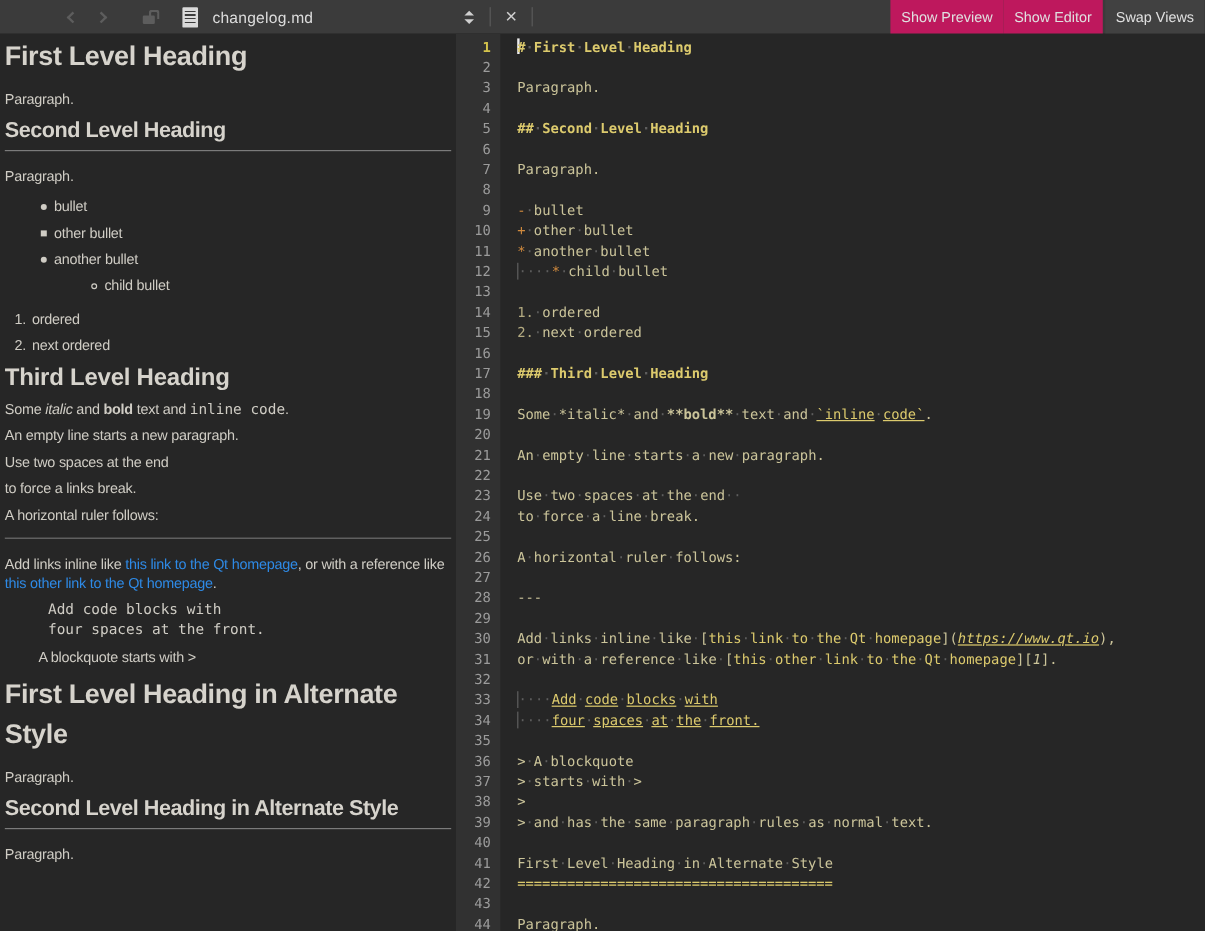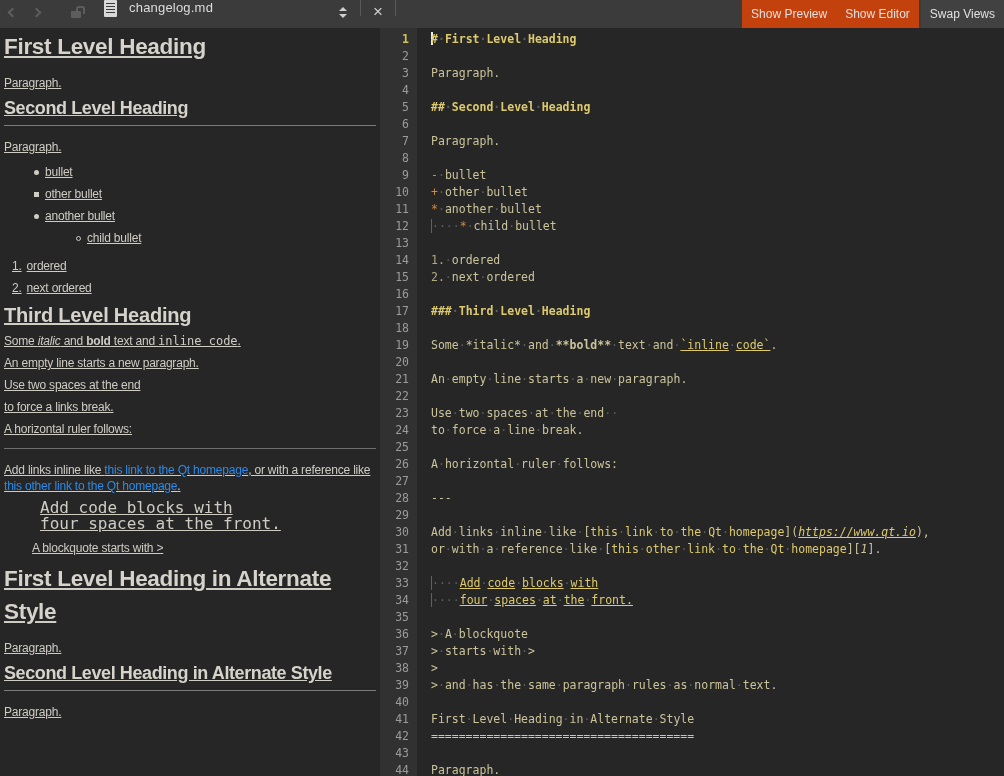--- a/index.html
+++ b/index.html
@@ -2,66 +2,66 @@
 <html><head>
 <meta charset="utf-8">
 <style>
   * { box-sizing: border-box; margin: 0; padding: 0; }
   html,body { width:1004px; height:776px; overflow:hidden; background:#262626;
               font-family:"Liberation Sans", sans-serif; }
 
   .app { width:1004px; height:776px; display:flex; flex-direction:column; }
 
   
-  .toolbar { height:28px; flex:0 0 28px; background:#3b3b3b; display:flex; align-items:flex-start; }
+  .toolbar { height:28px; flex:0 0 28px; background:#3b3b3b; display:flex; align-items:center;padding-left:48px; }
   .tb-btn { height:24px; min-width:24px; display:flex; align-items:center; justify-content:center; background:transparent; border:none; }
   .chev { width:7px; height:7px; display:inline-block; }
   .chev-left  { border-left:2px solid #5d5d5d; border-bottom:2px solid #5d5d5d; transform:rotate(45deg); }
   .chev-right { border-right:2px solid #5d5d5d; border-bottom:2px solid #5d5d5d; transform:rotate(-45deg); }
   .lockwrap { margin:0 6px 0 16px; }
   .lock { position:relative; width:10px; height:7px; background:#5d5d5d; border-radius:1px; display:inline-block; margin-top:5px; }
   .lock::before { content:""; position:absolute; top:-5px; left:5px; width:5px; height:6px;
                   border:2px solid #5d5d5d; border-bottom:none; border-radius:3px 3px 0 0; }
   .doc { position:relative; width:13px; height:17px; background:#d9d9d9; border-radius:1px; margin:0 12px 0 10px; }
   .doc::before { content:""; position:absolute; left:2px; right:2px; top:3px; height:11px;
                  background:repeating-linear-gradient(#3b3b3b 0 1px, transparent 1px 3px); }
   .filename { color:#dcdcdc; font-size:13px; letter-spacing:.2px; }
   .updownwrap { margin-left:118px; }
   .updown { display:flex; flex-direction:column; gap:3px; }
   .tri-up   { width:0; height:0; border-left:4px solid transparent; border-right:4px solid transparent; border-bottom:4px solid #cfcfcf; }
   .tri-down { width:0; height:0; border-left:4px solid transparent; border-right:4px solid transparent; border-top:4px solid #cfcfcf; }
   .vsep { width:1px; height:16px; background:#5a5a5a; margin:0 5px; }
   .close-x { color:#cfcfcf; font-size:17px; line-height:16px; font-weight:400; padding:0 4px; }
   .view-buttons { margin-left:auto; height:28px; display:flex; align-items:stretch; }
   .vb { border:none; font-family:"Liberation Sans", sans-serif; font-size:12px; color:#e0e0e0; padding:0 9px; cursor:default; }
-  .vb.dark  { background:#c2410c; }
+  .vb.dark  { background:#be185d; }
   .vb.light { background:#414141; margin-left:2px; }
 
   
   .main { flex:1; display:flex; overflow:hidden; }
 
   
   .preview { width:380px; flex:0 0 380px; background:#262626; padding:2px 4px 0 4px; overflow:hidden;
-             color:#cfccc4; font-size:12px; letter-spacing:-0.2px;text-decoration:underline; }
+             color:#cfccc4; font-size:12px; letter-spacing:-0.2px; }
   .pv-h1 { font-size:22.5px; letter-spacing:-0.3px; line-height:33px; font-weight:bold; color:#d6d3cc; margin:0 0 12px; }
   .pv-h2 { font-size:18px; letter-spacing:-0.4px; line-height:23px; font-weight:bold; color:#d6d3cc;
            margin:3px 0 13px; padding-bottom:5px; border-bottom:1px solid #7b7b7b; white-space:nowrap; }
   .pv-h3 { font-size:20px; line-height:18px; font-weight:bold; color:#d6d3cc; margin:7px 0 9px; }
   .pv-p  { line-height:16px; margin:0 0 6px; }
   .pv-ul { margin:2px 0 6px; }
   .pv-li { height:22px; display:flex; align-items:center; padding-left:30px; }
   .pv-li.lvl1 { padding-left:72px; }
   .mk { width:5px; height:5px; margin-right:6px; flex:0 0 5px; }
   .mk.disc   { background:#cfccc4; border-radius:50%; }
   .mk.square { background:#cfccc4; }
   .mk.circle { border:1px solid #cfccc4; border-radius:50%; background:transparent; }
   .pv-ol { margin:0 0 6px; }
   .pv-oli { height:22px; display:flex; align-items:center; padding-left:8px; }
   .pv-oli .num { margin-right:5px; }
-  .pv-pre { font-family:"DejaVu Sans Mono", monospace; font-size:16px; letter-spacing:0;
+  .pv-pre { font-family:"DejaVu Sans Mono", monospace; font-size:12px; letter-spacing:0;
             line-height:16px; margin:5px 0 8px 36px; white-space:pre; }
   .pv-quote { margin:5px 0 6px 28px; }
   .pv-quote .pv-p { margin-bottom:5px; }
   .pv-hr { border:none; border-top:1px solid #6f6f6f; margin:11px 0 13px; }
   .pv-i { font-style:italic; }
   .pv-b { font-weight:bold; }
   .pv-code { font-family:"DejaVu Sans Mono", monospace; letter-spacing:0; }
   .pv-a { color:#2e8ae6; }
 
   

